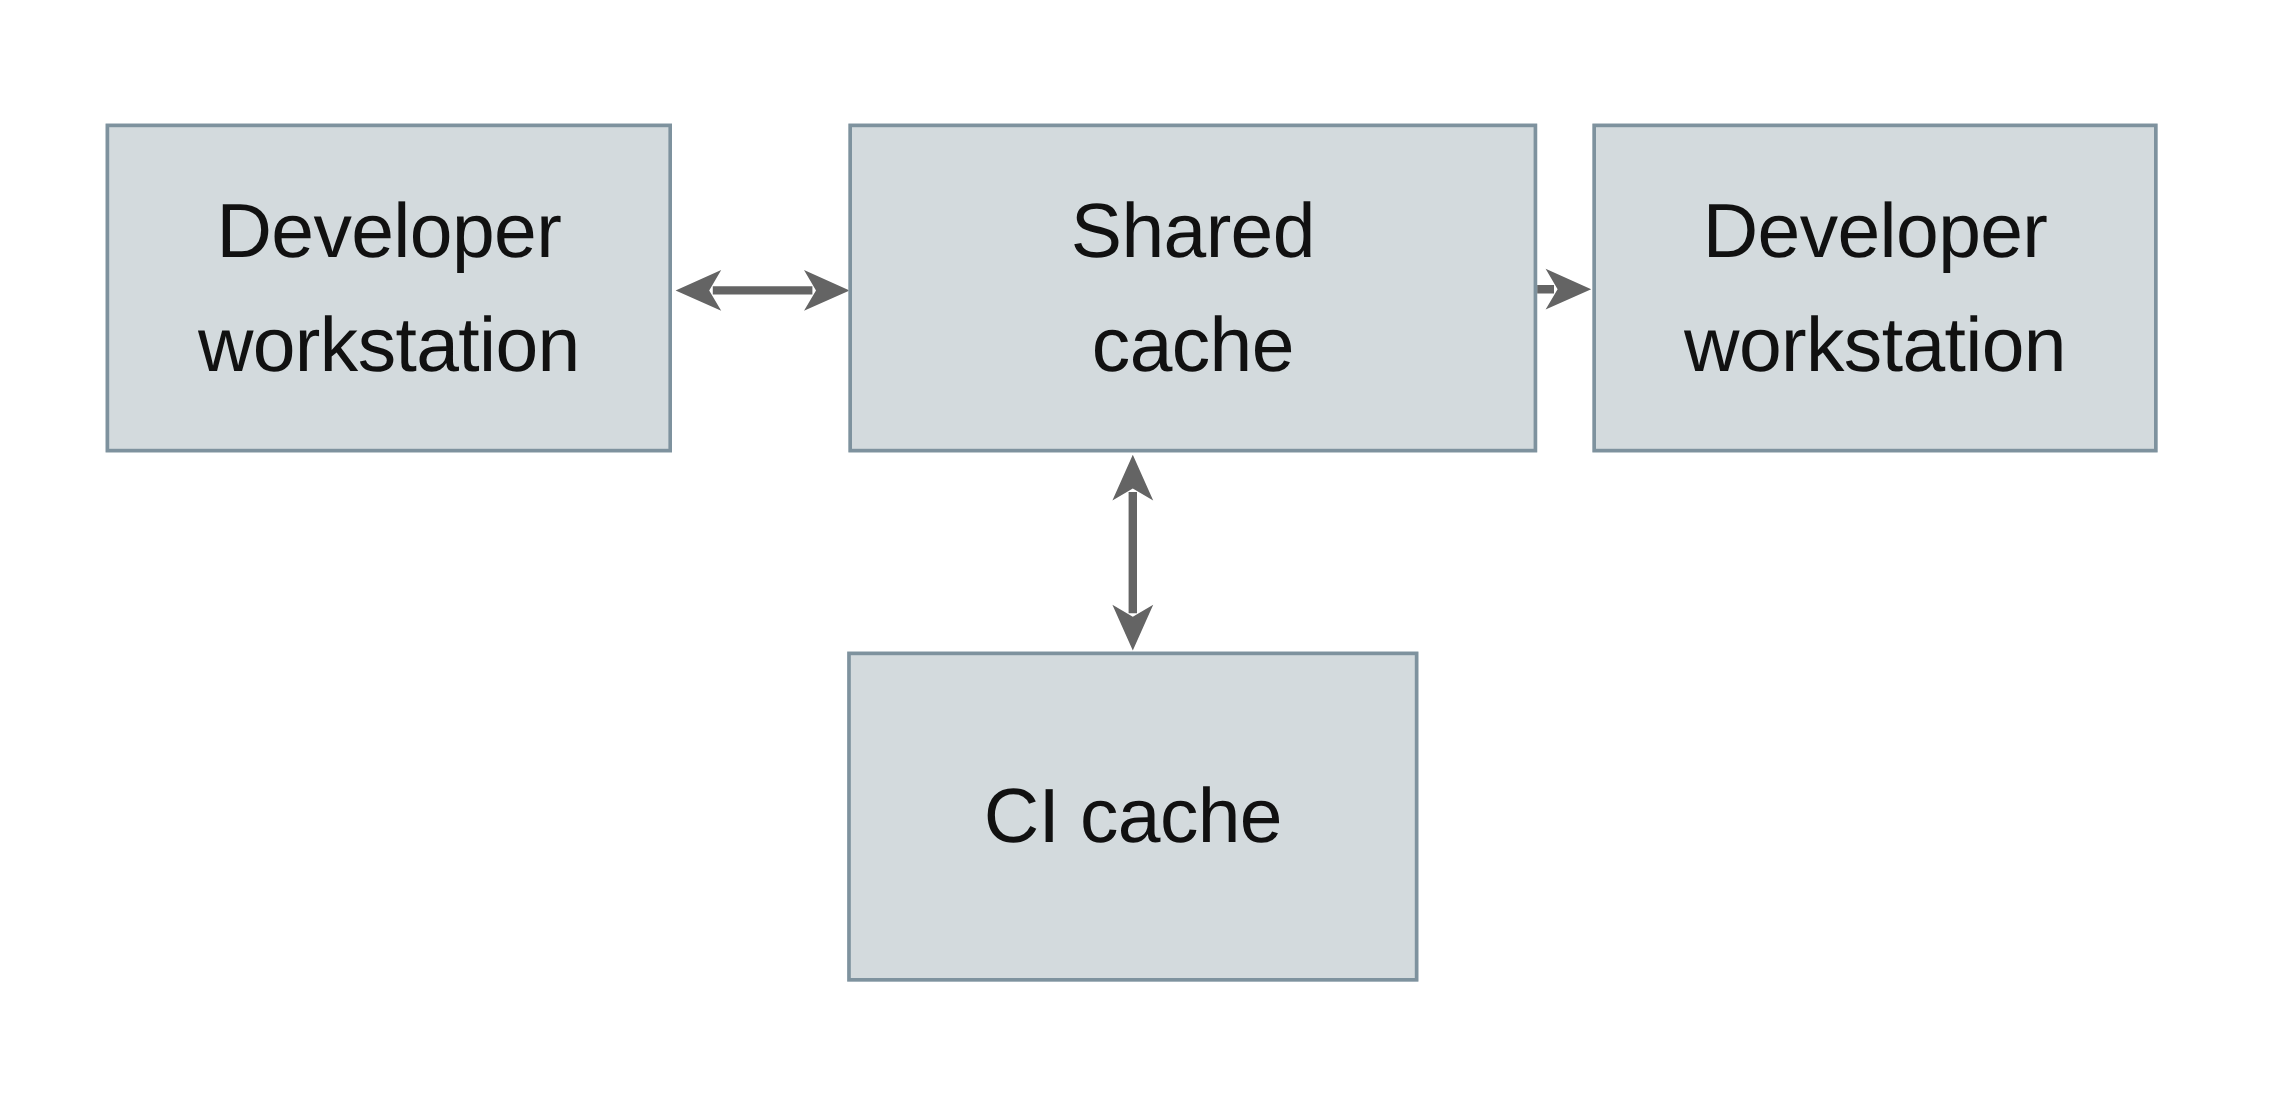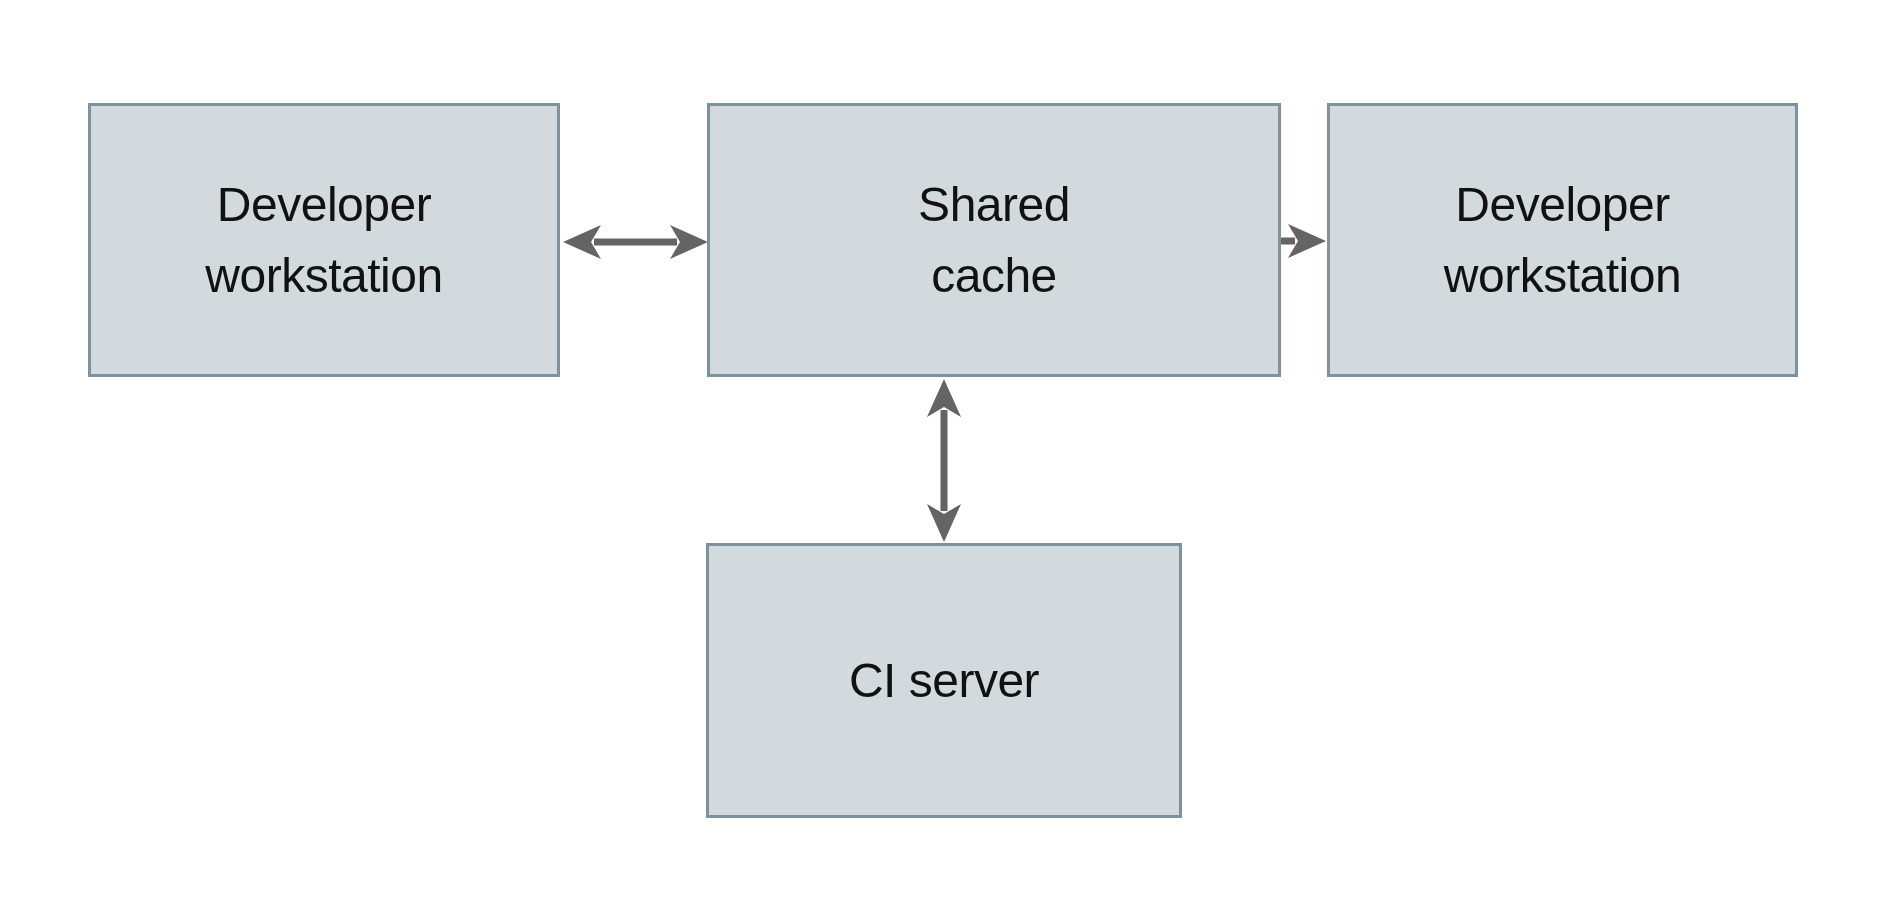--- a/index.html
+++ b/index.html
@@ -24,21 +24,21 @@
   }
   .arrows line{stroke:var(--arrow);stroke-width:7;}
   .arrows polygon{fill:var(--arrow);}
   .node{
     position:absolute;
     background:var(--box-fill);
     border:3px solid var(--box-border);
     display:flex;align-items:center;justify-content:center;
     text-align:center;
     color:var(--text);
-    font-size:48px;
+    font-size:64px;
     line-height:1.48;
     letter-spacing:-0.5px;
   }
   .node .label{white-space:pre-line;}
   .node-ws-left  {left:88px;  top:103px; width:472px; height:274px;}
   .node-cache    {left:707px; top:103px; width:574px; height:274px;}
   .node-ws-right {left:1327px;top:103px; width:471px; height:274px;}
   .node-ci       {left:706px; top:543px; width:476px; height:275px;}
 </style>
 </head>
@@ -76,16 +76,16 @@
     <span class="label">Shared
 cache</span>
   </div>
 
   <div class="node node-ws-right">
     <span class="label">Developer
 workstation</span>
   </div>
 
   <div class="node node-ci">
-    <span class="label">CI server</span>
+    <span class="label">CI cache</span>
   </div>
 
 </div>
 
 </body></html>

